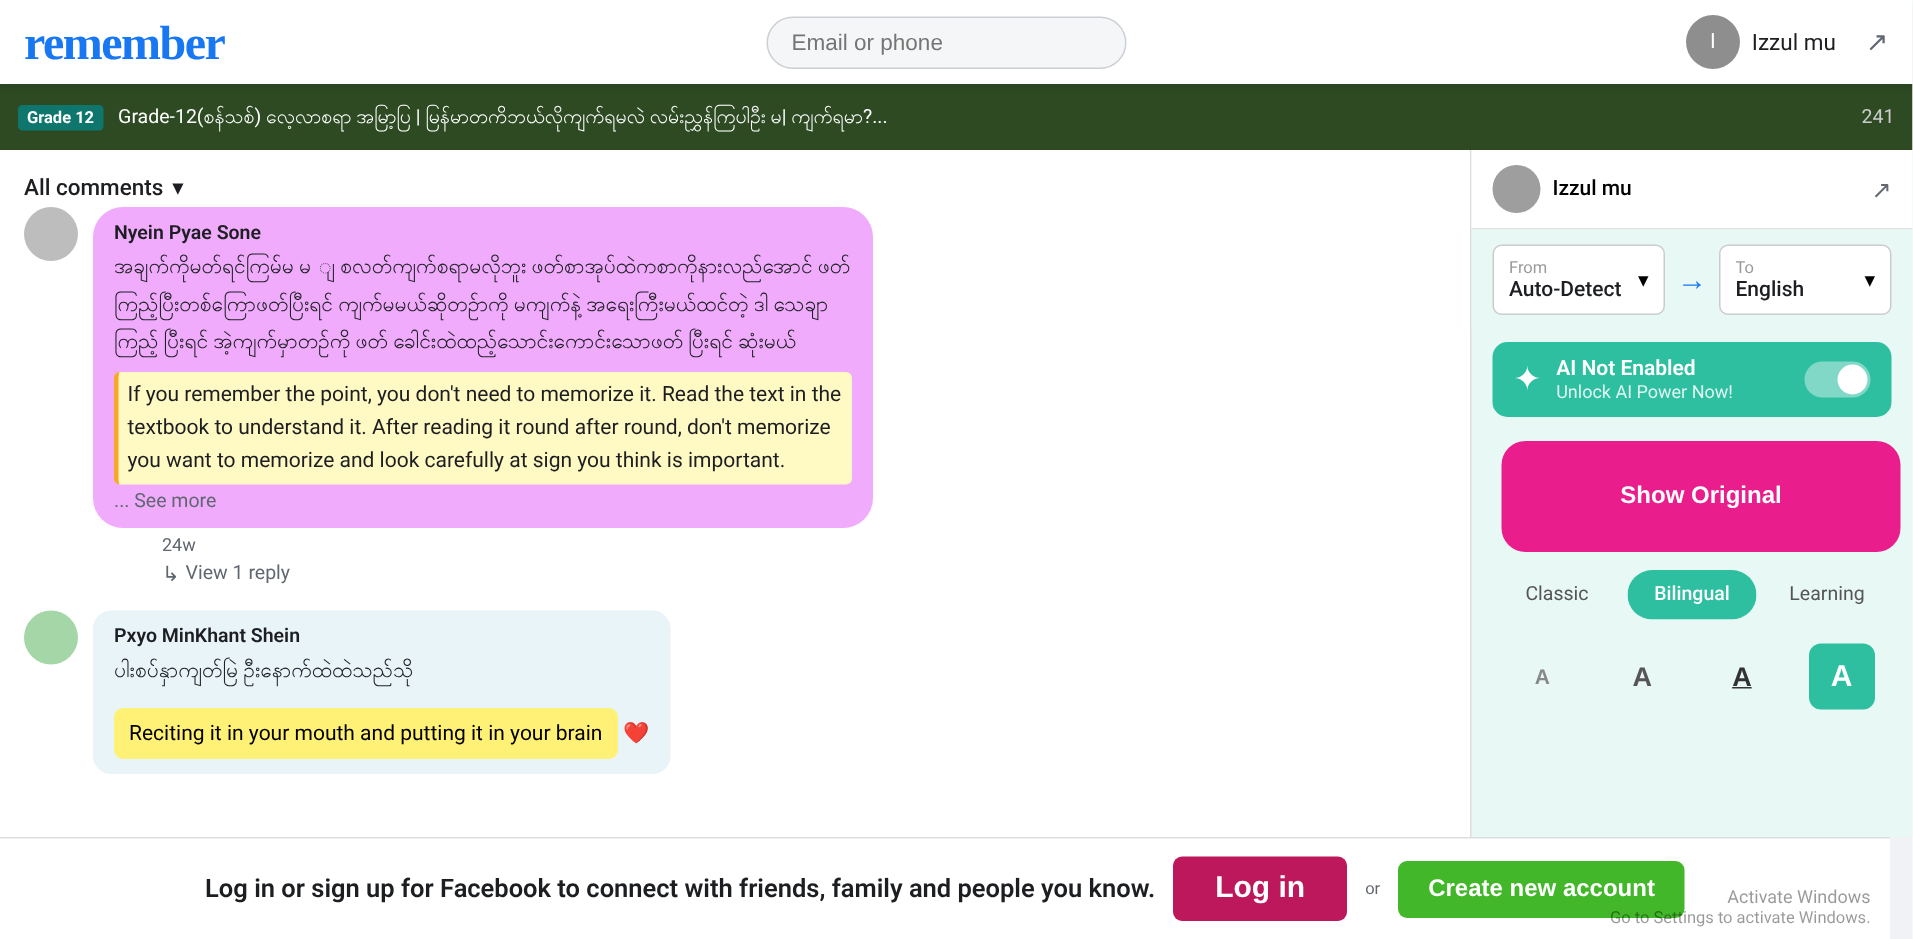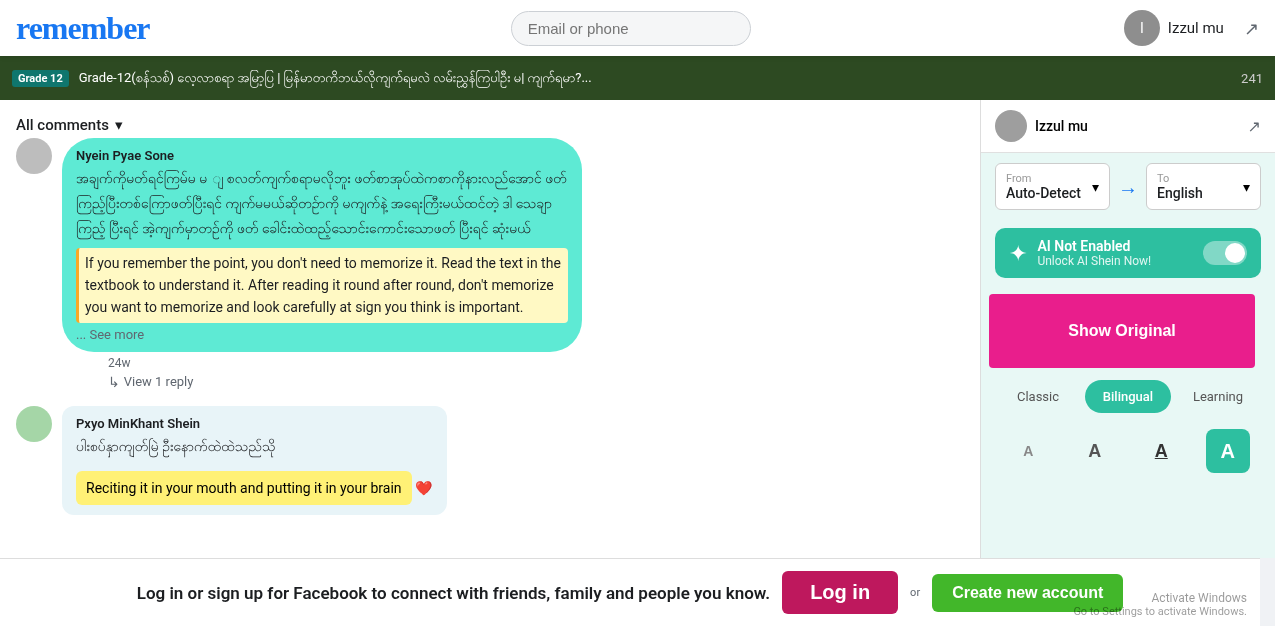--- a/index.html
+++ b/index.html
@@ -125,22 +125,22 @@
       margin-bottom: 16px;
     }
     .comment-avatar {
       width: 36px;
       height: 36px;
       border-radius: 50%;
       background: #bdbdbd;
       flex-shrink: 0;
     }
     .comment-bubble {
-      background: #5eead4;
-      border-radius: 32px;
+      background: #f0abfc;
+      border-radius: 20px;
       padding: 10px 14px;
       max-width: 520px;
     }
     .comment-author {
       font-weight: 600;
       font-size: 13px;
       color: #1c1e21;
       margin-bottom: 3px;
     }
     .comment-text-myanmar {
@@ -320,26 +320,26 @@
       position: absolute;
       top: 2px;
       right: 2px;
     }
 
     
     .show-original-btn {
       background: #e91e8c;
       color: #fff;
       border: none;
-      border-radius: 4px;
+      border-radius: 16px;
       padding: 28px;
       font-size: 16px;
       font-weight: 600;
       cursor: pointer;
-      margin: 8px 8px;
+      margin: 8px 20px;
       text-align: center;
       width: calc(100% - 28px);
     }
 
     
     .mode-tabs {
       display: flex;
       margin: 4px 14px;
       gap: 4px;
     }
@@ -531,21 +531,21 @@
           <span class="lang-value">English</span>
         </div>
         <span>▾</span>
       </div>
     </div>
 
     <div class="ai-row">
       <span class="ai-star-icon">✦</span>
       <div class="ai-text-block">
         <div class="ai-title">AI Not Enabled</div>
-        <div class="ai-subtitle">Unlock AI Shein Now!</div>
+        <div class="ai-subtitle">Unlock AI Power Now!</div>
       </div>
       <div class="toggle-switch">
         <div class="toggle-knob"></div>
       </div>
     </div>
 
     <button class="show-original-btn">Show Original</button>
 
     <div class="mode-tabs">
       <div class="mode-tab">Classic</div>

